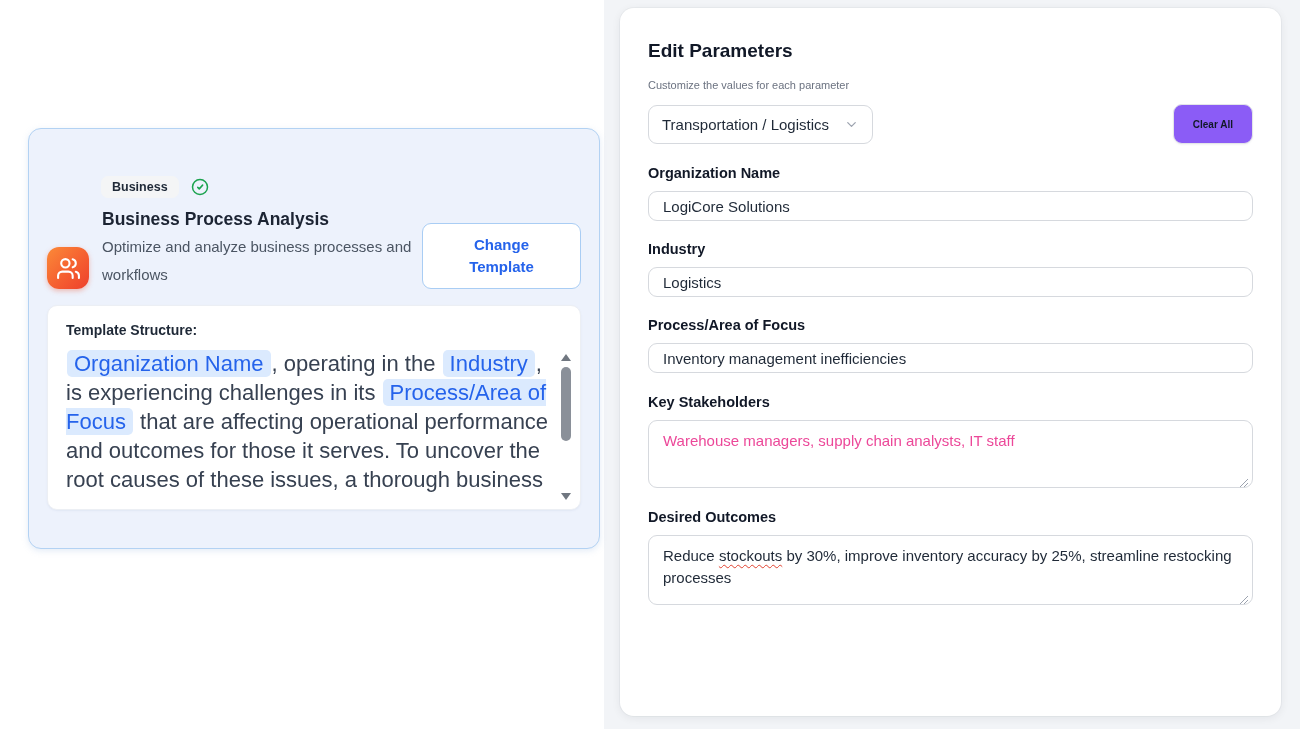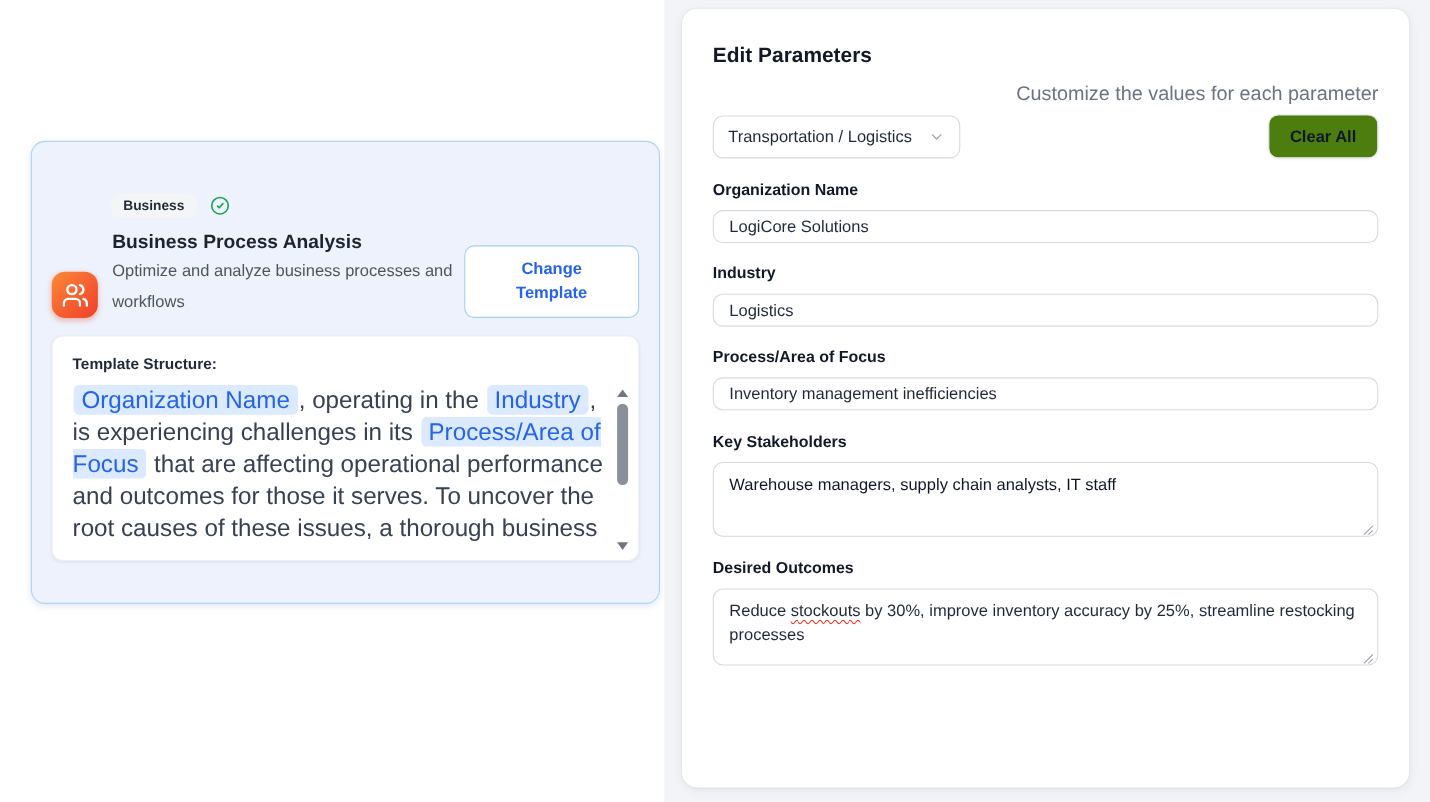--- a/index.html
+++ b/index.html
@@ -61,48 +61,48 @@
   .sb-thumb { position: absolute; left: 3px; top: 13px; width: 10px; height: 74px; background: #8a9099; border-radius: 5px; cursor: pointer; }
 
   
   .edit-panel {
     position: absolute; left: 620px; top: 8px; width: 661px; height: 708px;
     background: #ffffff; border-radius: 14px;
     box-shadow: 0 2px 10px rgba(15, 23, 42, .07), 0 0 0 1px rgba(15, 23, 42, .03);
     padding: 30px 28px 28px 28px;
   }
   .panel-title { font-size: 19px; font-weight: 700; color: #111827; line-height: 26px; }
-  .panel-subtitle { font-size: 18px; color: #6b7280; line-height: 20px; margin-top: 11px; text-align: right; }
+  .panel-subtitle { font-size: 11px; color: #6b7280; line-height: 20px; margin-top: 11px; }
 
   .field-label { font-size: 14.5px; font-weight: 600; color: #111827; line-height: 20px; }
   .domain-label { margin-top: 38px; }
   .domain-row { margin-top: 9px; display: flex; align-items: center; justify-content: space-between; }
   .domain-select {
     width: 225px; height: 39px; border: 1px solid #d6d9de; border-radius: 9px; background: #ffffff;
     display: flex; align-items: center; justify-content: space-between; padding: 0 13px; cursor: pointer; text-align: right;
   }
   .domain-select .sel-text { font-size: 15px; color: #1f2937; }
   .chevron-icon { display: flex; }
   .clear-all-btn {
-    height: 40px; padding: 0 19px; background: #4d7c0f; border: 1px solid #e3e5e9; border-radius: 9px;
-    font-family: "Liberation Sans", sans-serif; font-size: 15px; font-weight: 700; color: #111827; cursor: pointer;
+    height: 40px; padding: 0 19px; background: #8b5cf6; border: 1px solid #e3e5e9; border-radius: 9px;
+    font-family: "Liberation Sans", sans-serif; font-size: 10px; font-weight: 700; color: #111827; cursor: pointer;
     box-shadow: 0 1px 2px rgba(15,23,42,.05);
   }
 
   .field { margin-top: 18px; }
   .field.gap-lg { margin-top: 19px; }
   .text-input {
     margin-top: 8px; width: 100%; height: 30px; border: 1px solid #d6d9de; border-radius: 9px;
     background: #ffffff; padding: 0 14px; font-family: "Liberation Sans", sans-serif;
     font-size: 15px; color: #1f2937; outline: none; display: block;
   }
   .textarea-wrap { position: relative; margin-top: 8px; }
   .text-area {
     width: 100%; height: 68px; border: 1px solid #d6d9de; border-radius: 9px; background: #ffffff;
-    padding: 9px 14px; font-family: "Liberation Sans", sans-serif; font-size: 15px; color: #0f172a;
+    padding: 9px 14px; font-family: "Liberation Sans", sans-serif; font-size: 15px; color: #ec4899;
     line-height: 22px; resize: none; outline: none; display: block; overflow: hidden;
   }
   .textbox {
     width: 100%; height: 70px; border: 1px solid #d6d9de; border-radius: 9px; background: #ffffff;
     padding: 9px 14px; font-size: 15px; color: #1f2937; line-height: 22px; overflow: hidden;
   }
   .textbox .squiggle {
     text-decoration: underline; text-decoration-style: wavy; text-decoration-color: #e0412f;
     text-decoration-thickness: 1px; text-underline-offset: 3px;
   }

